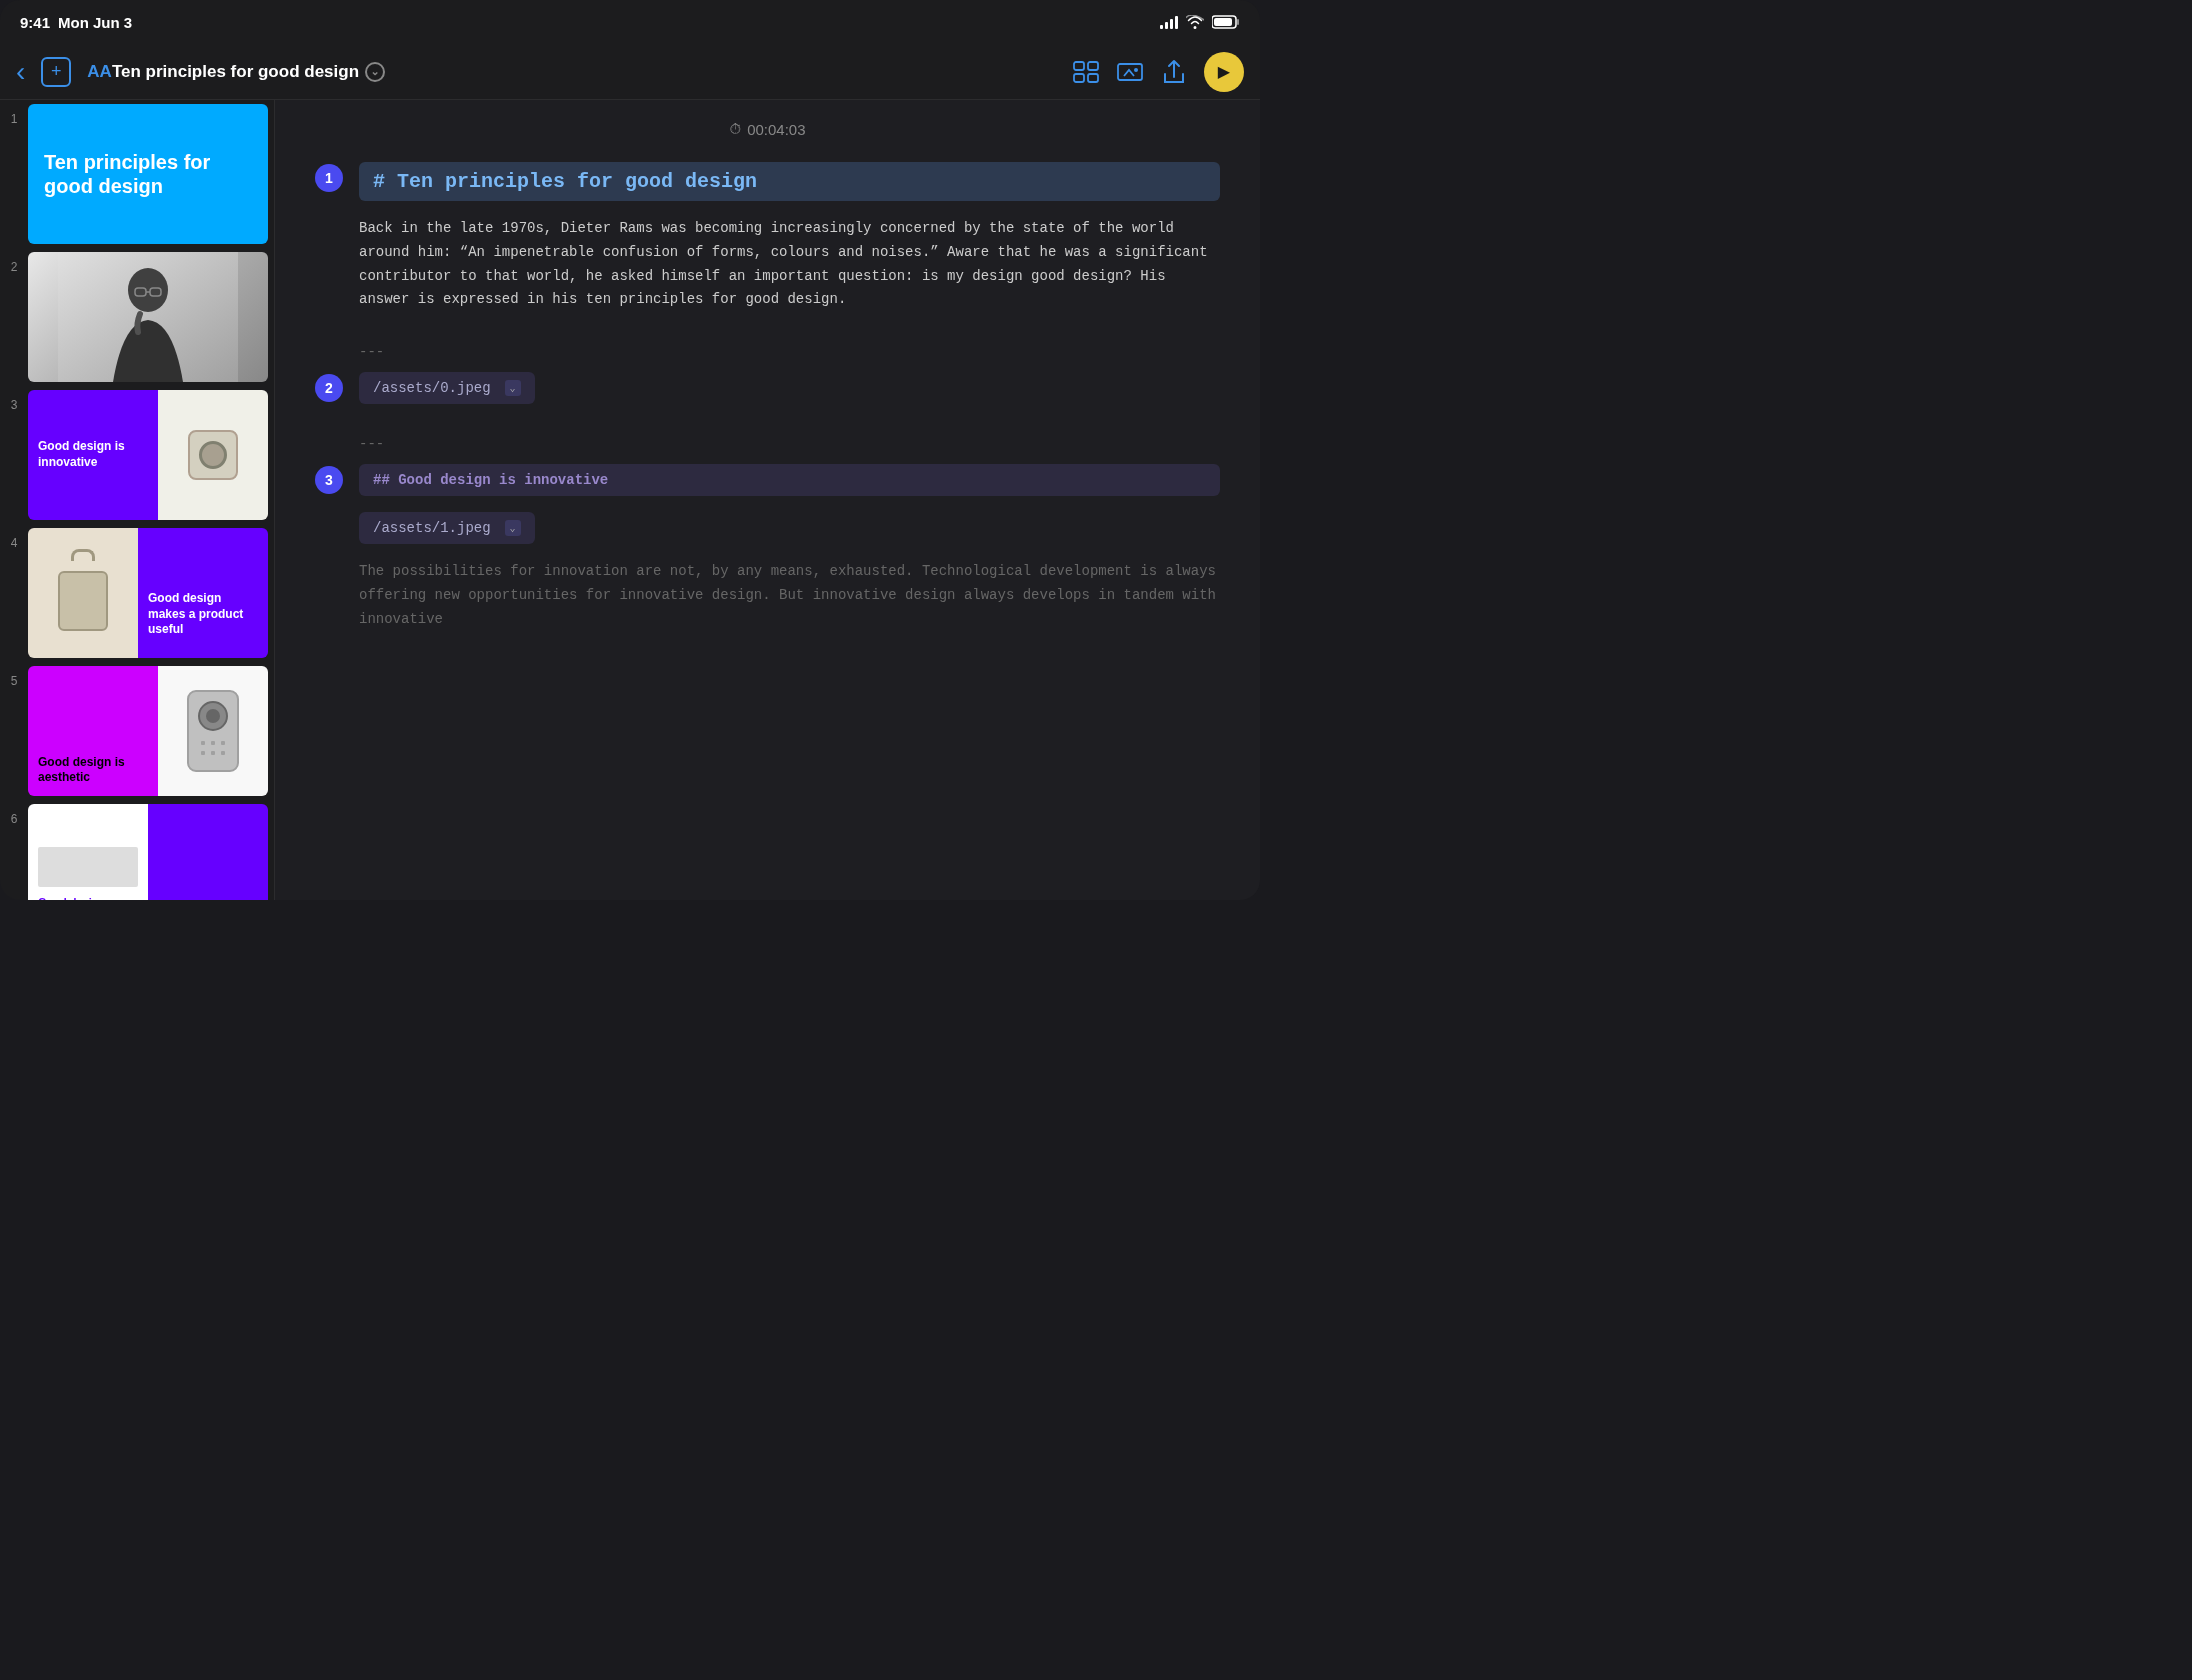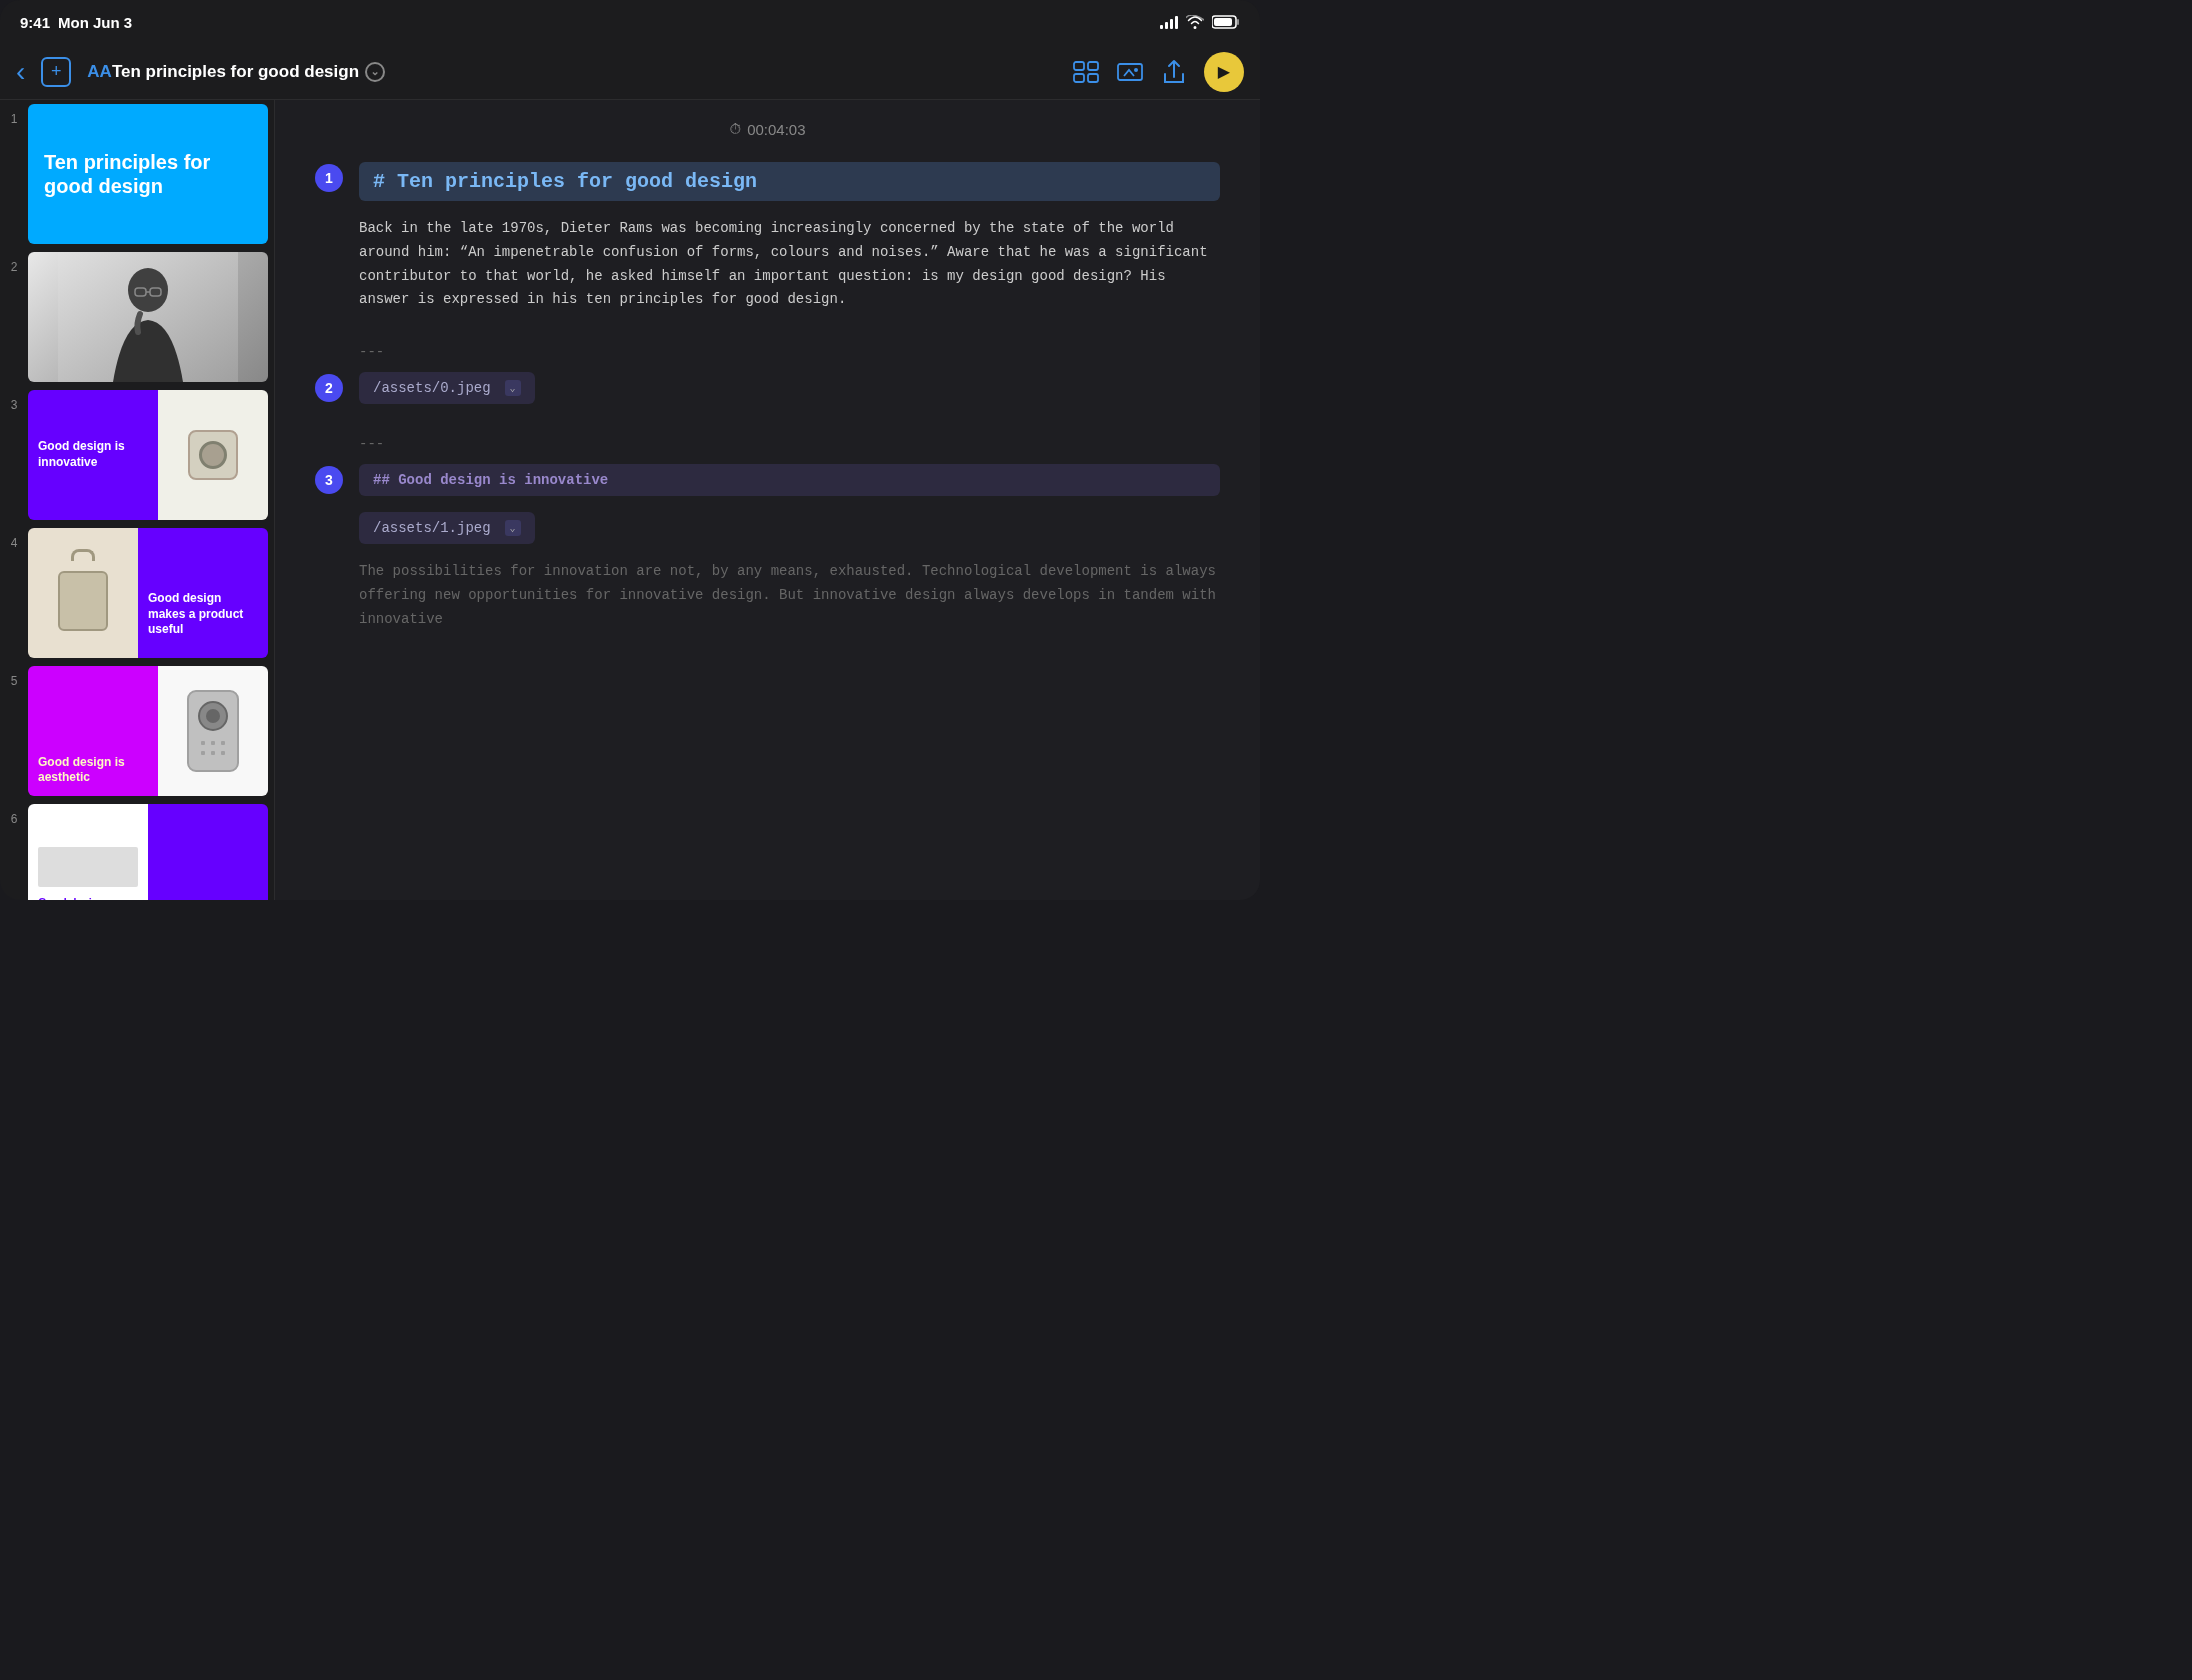--- a/index.html
+++ b/index.html
@@ -248,21 +248,21 @@
       flex-direction: column;
       justify-content: flex-end;
     }
     .slide-5-right {
       flex: 1;
       background: #f8f8f8;
       display: flex;
       align-items: center;
       justify-content: center;
     }
-    .slide-5-title { color: #fef9c3; font-size: 12px; font-weight: 700; line-height: 1.3; }
+    .slide-5-title { color: #000000; font-size: 12px; font-weight: 700; line-height: 1.3; }
 
     
     .slide-6-thumb {
       display: flex;
       min-height: 130px;
     }
     .slide-6-left {
       flex: 1;
       background: white;
       padding: 10px;

